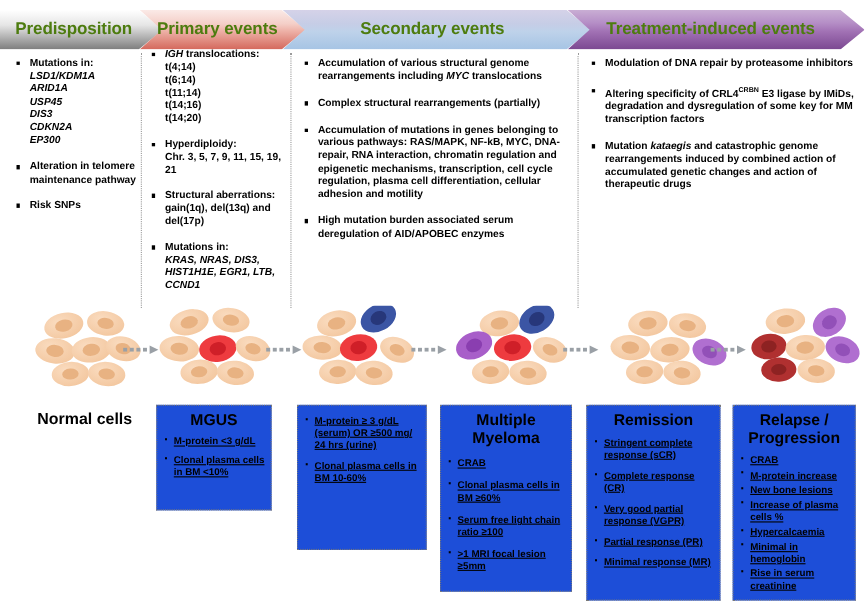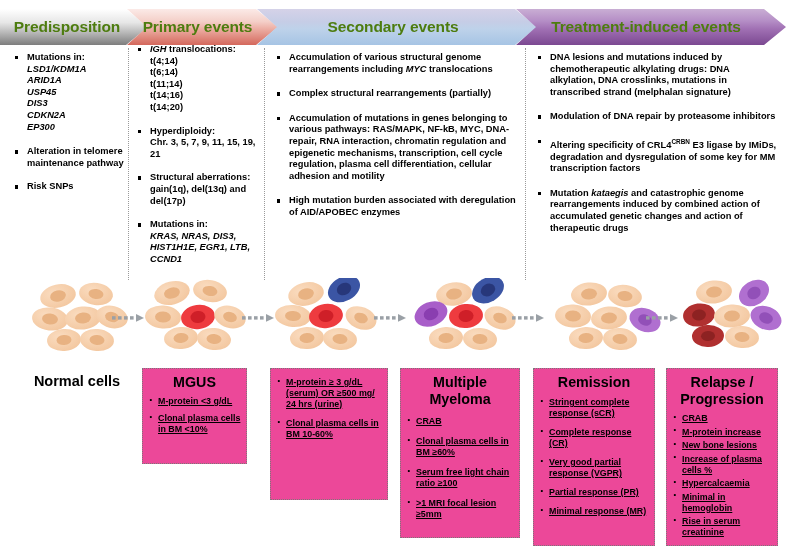--- a/index.html
+++ b/index.html
@@ -91,21 +91,21 @@
     position: absolute;
     font-size: 14.5px;
     font-weight: bold;
     text-align: center;
     line-height: 18px;
     color: #000;
   }
   .stagebox {
     position: absolute;
     border: 1.4px dotted #7a7a7a;
-    background: #ec4899;
+    background: #1d4ed8;
     box-sizing: border-box;
   }
   .stagebox .sb-title {
     text-align: center;
     font-size: 14.3px;
     font-weight: bold;
     line-height: 17px;
     margin: 5px 0 5px 0;
   }
   .sblist { list-style: none; margin: 0; padding: 0 4px 0 6px; }
@@ -209,30 +209,27 @@
       <li style="margin-bottom:13px;">
         <span>Accumulation of various structural genome rearrangements including </span><i>MYC</i><span> translocations</span>
       </li>
       <li style="margin-bottom:13px;">
         <span>Complex structural rearrangements (partially)</span>
       </li>
       <li style="margin-bottom:13px;">
         <span>Accumulation of mutations in genes belonging to various pathways: RAS/MAPK, NF-kB, MYC, DNA-repair, RNA interaction, chromatin regulation and epigenetic mechanisms, transcription, cell cycle regulation, plasma cell differentiation, cellular adhesion and motility</span>
       </li>
       <li>
-        <span>High mutation burden associated with deregulation of AID/APOBEC enzymes</span>
+        <span>High mutation burden associated serum deregulation of AID/APOBEC enzymes</span>
       </li>
     </ul>
   </div>
 
   <div class="panel" style="left:537px; top:52px; width:240px;">
     <ul class="blist">
-      <li style="margin-bottom:13px;">
-        <span>DNA lesions and mutations induced by chemotherapeutic alkylating drugs: DNA alkylation, DNA crosslinks, mutations in transcribed strand (melphalan signature)</span>
-      </li>
       <li style="margin-bottom:13px;">
         <span>Modulation of DNA repair by proteasome inhibitors</span>
       </li>
       <li style="margin-bottom:13px;">
         <span>Altering specificity of CRL4</span><sup>CRBN</sup><span> E3 ligase by IMiDs, degradation and dysregulation of some key for MM transcription factors</span>
       </li>
       <li>
         <span>Mutation </span><i>kataegis</i><span> and catastrophic genome rearrangements induced by combined action of accumulated genetic changes and action of therapeutic drugs</span>
       </li>
     </ul>

